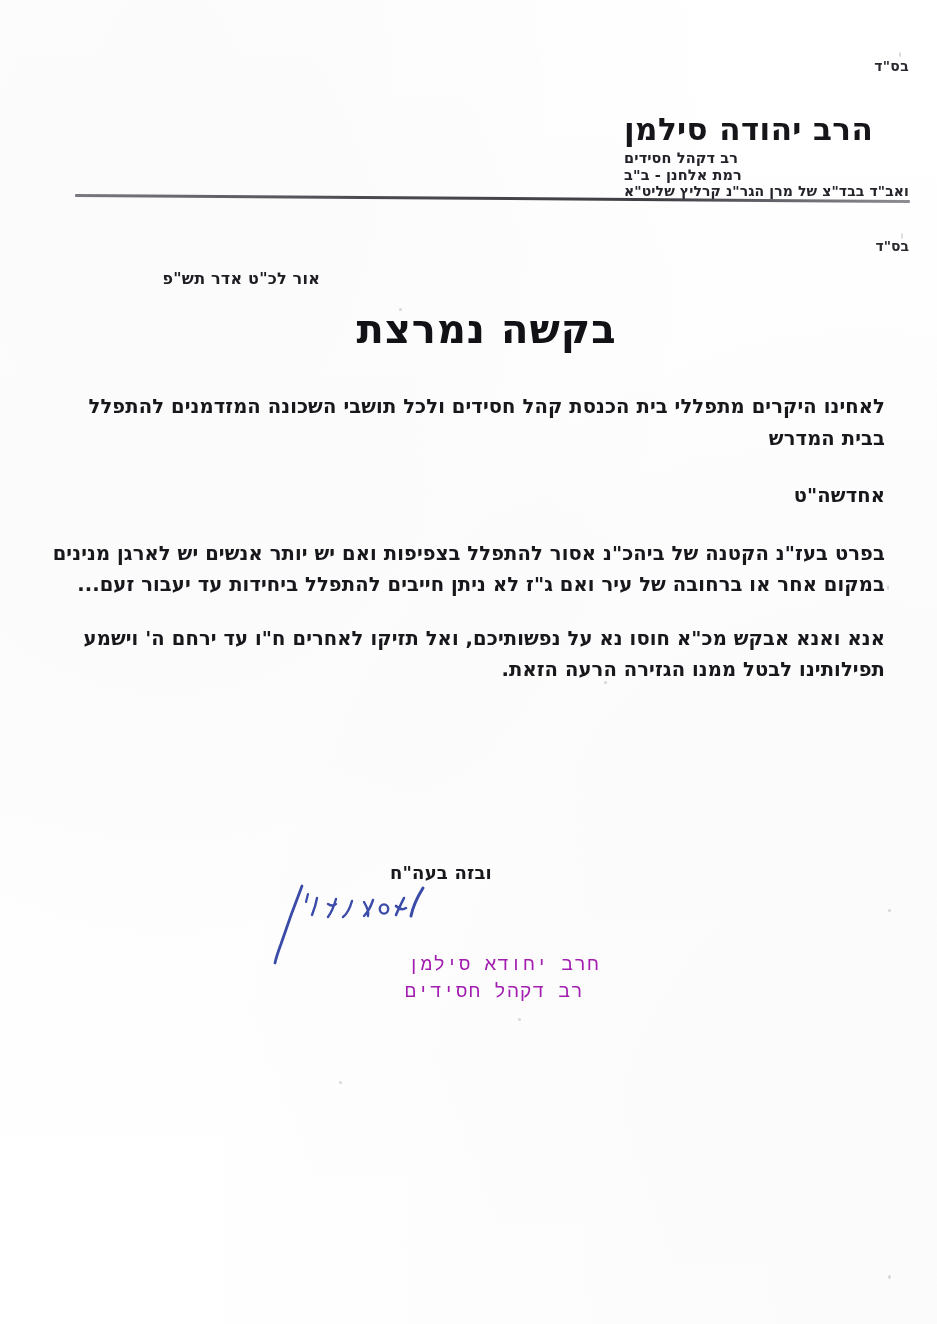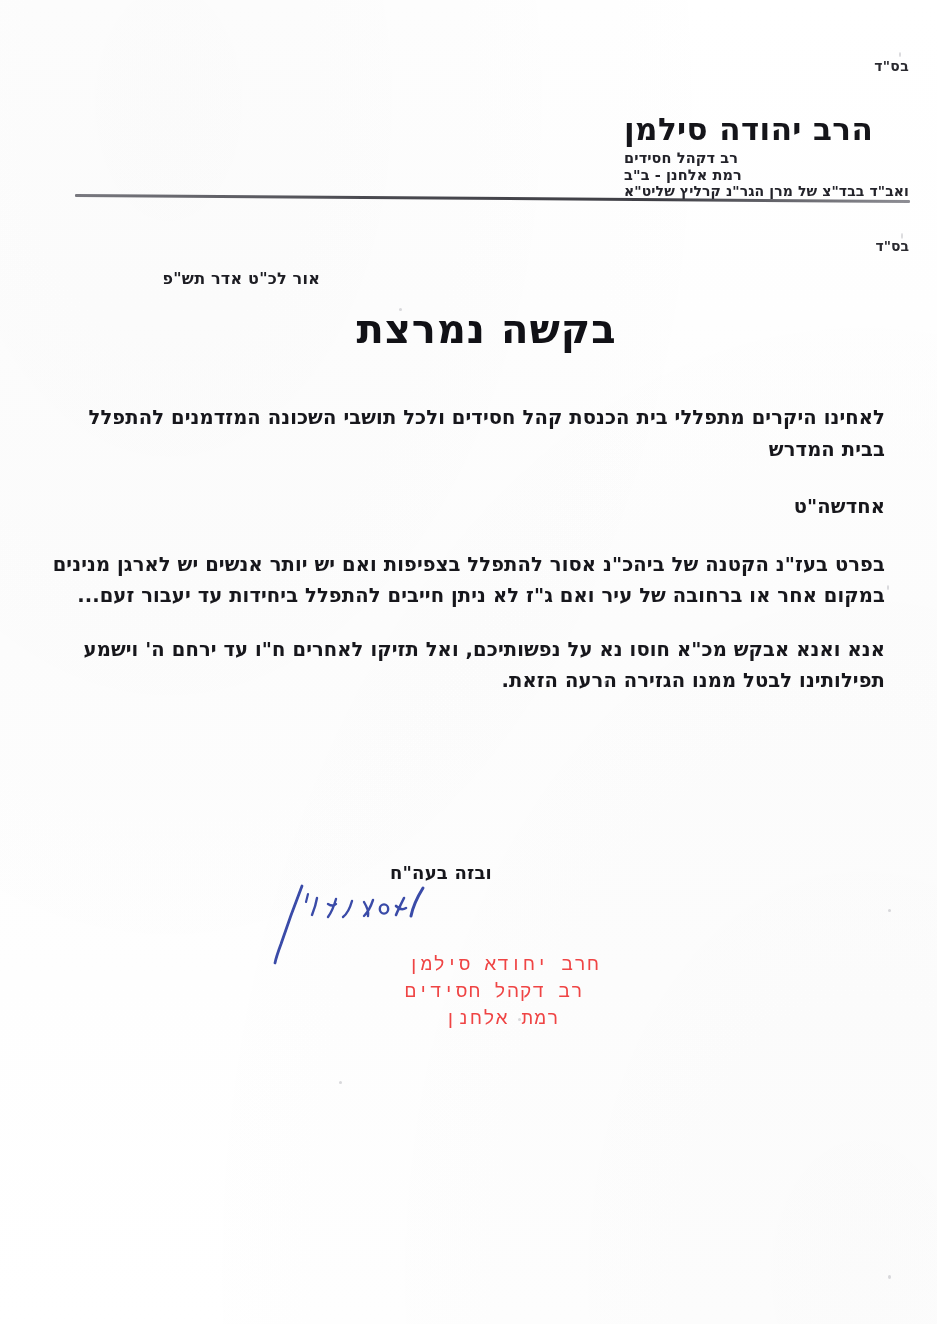--- a/index.html
+++ b/index.html
@@ -124,21 +124,21 @@
     right: 52px;
     width: 833px;
     text-align: right;
   }
 
   .para {
     font-size: 19.5px;
     font-weight: 700;
     line-height: 1.62;
     color: #17171c;
-    margin: 16px 0 22px 0;
+    margin: 5px 0 22px 0;
     letter-spacing: 0.1px;
   }
 
   .para.greeting {
     margin-bottom: 26px;
   }
 
   .para.short {
     margin-bottom: 26px;
   }
@@ -176,21 +176,21 @@
   }
 
   .sig-typed {
     position: absolute;
     top: 88px;
     right: 337px;
     text-align: right;
     font-family: "DejaVu Sans Mono", "Liberation Mono", monospace;
     font-size: 19px;
     line-height: 1.42;
-    color: #ef4444;
+    color: #a21caf;
     letter-spacing: 1.4px;
   }
 
   .sig-typed .line2 { padding-right: 16px; }
   .sig-typed .line3 { padding-right: 40px; }
 
   
   .speck {
     position: absolute;
     background: #b9b9bf;
@@ -248,21 +248,20 @@
         <path d="M64 17 C62 24, 59 31, 56 35 M56 22 C59 24, 62 24, 64 22" stroke-width="2.4"></path>
         <path d="M45 16 C44 22, 42 28, 40 33" stroke-width="2.4"></path>
         <path d="M36 12 L34 20" stroke-width="2.2"></path>
         <path d="M30 4 C23 22, 15 44, 9 62 C6 70, 4 76, 3 81" stroke-width="2.8"></path>
       </svg>
     </div>
 
     <div class="sig-typed">
       <div class="line1">חרב יחודא סילמן</div>
       <div class="line2">רב דקהל חסידים</div>
-      <div class="line3">רמת  אלחנן</div>
     </div>
   </div>
 
   <div class="speck" style="top:52px;  right:36px;  width:2px; height:5px;"></div>
   <div class="speck" style="top:233px; right:34px;  width:2px; height:6px;"></div>
   <div class="speck" style="top:308px; right:535px; width:3px; height:3px;"></div>
   <div class="speck" style="top:585px; right:48px;  width:2px; height:5px;"></div>
   <div class="speck" style="top:681px; right:330px; width:3px; height:3px;"></div>
   <div class="speck" style="top:909px; right:46px;  width:3px; height:3px;"></div>
   <div class="speck" style="top:1018px;right:416px; width:3px; height:3px;"></div>

